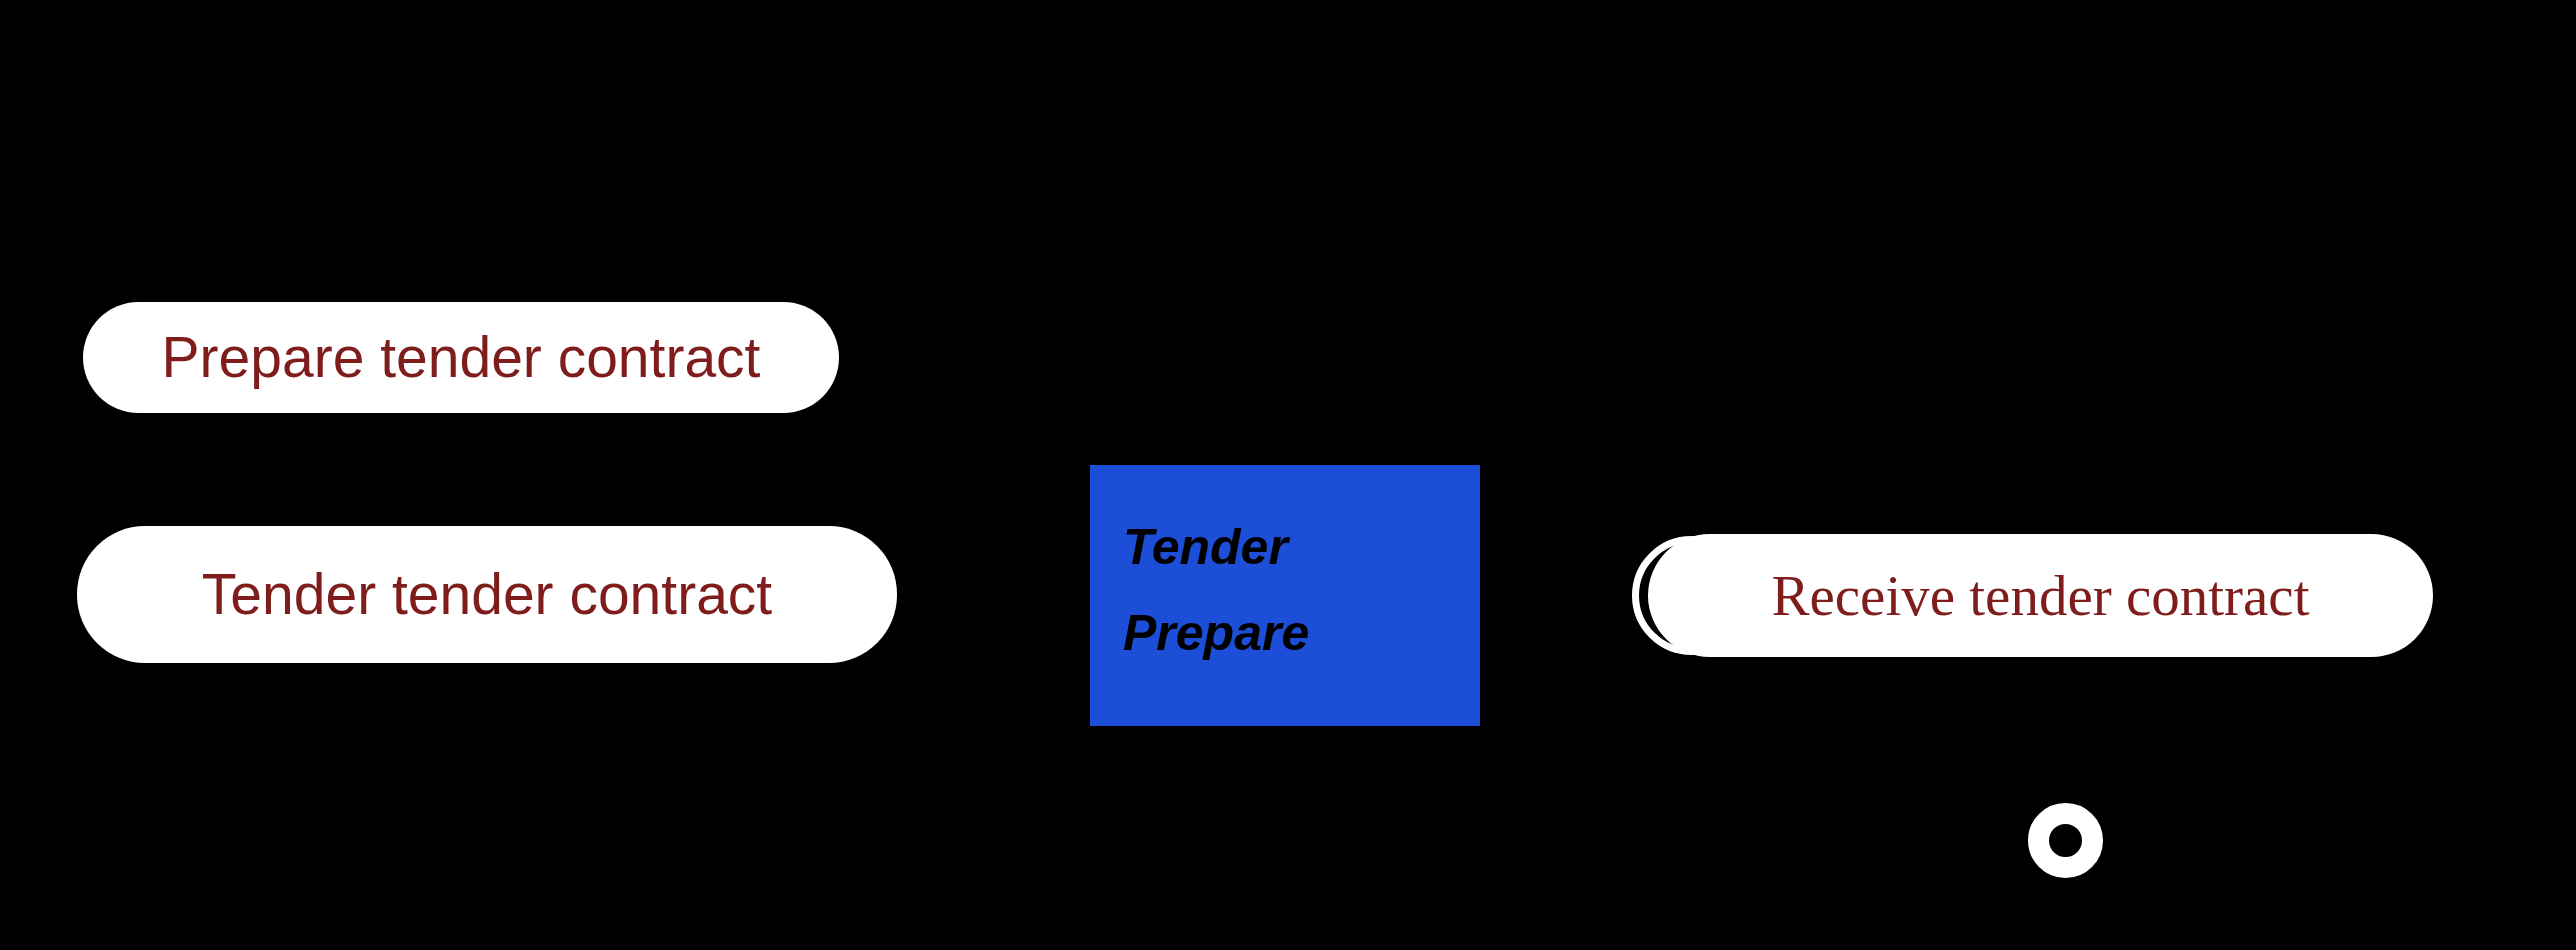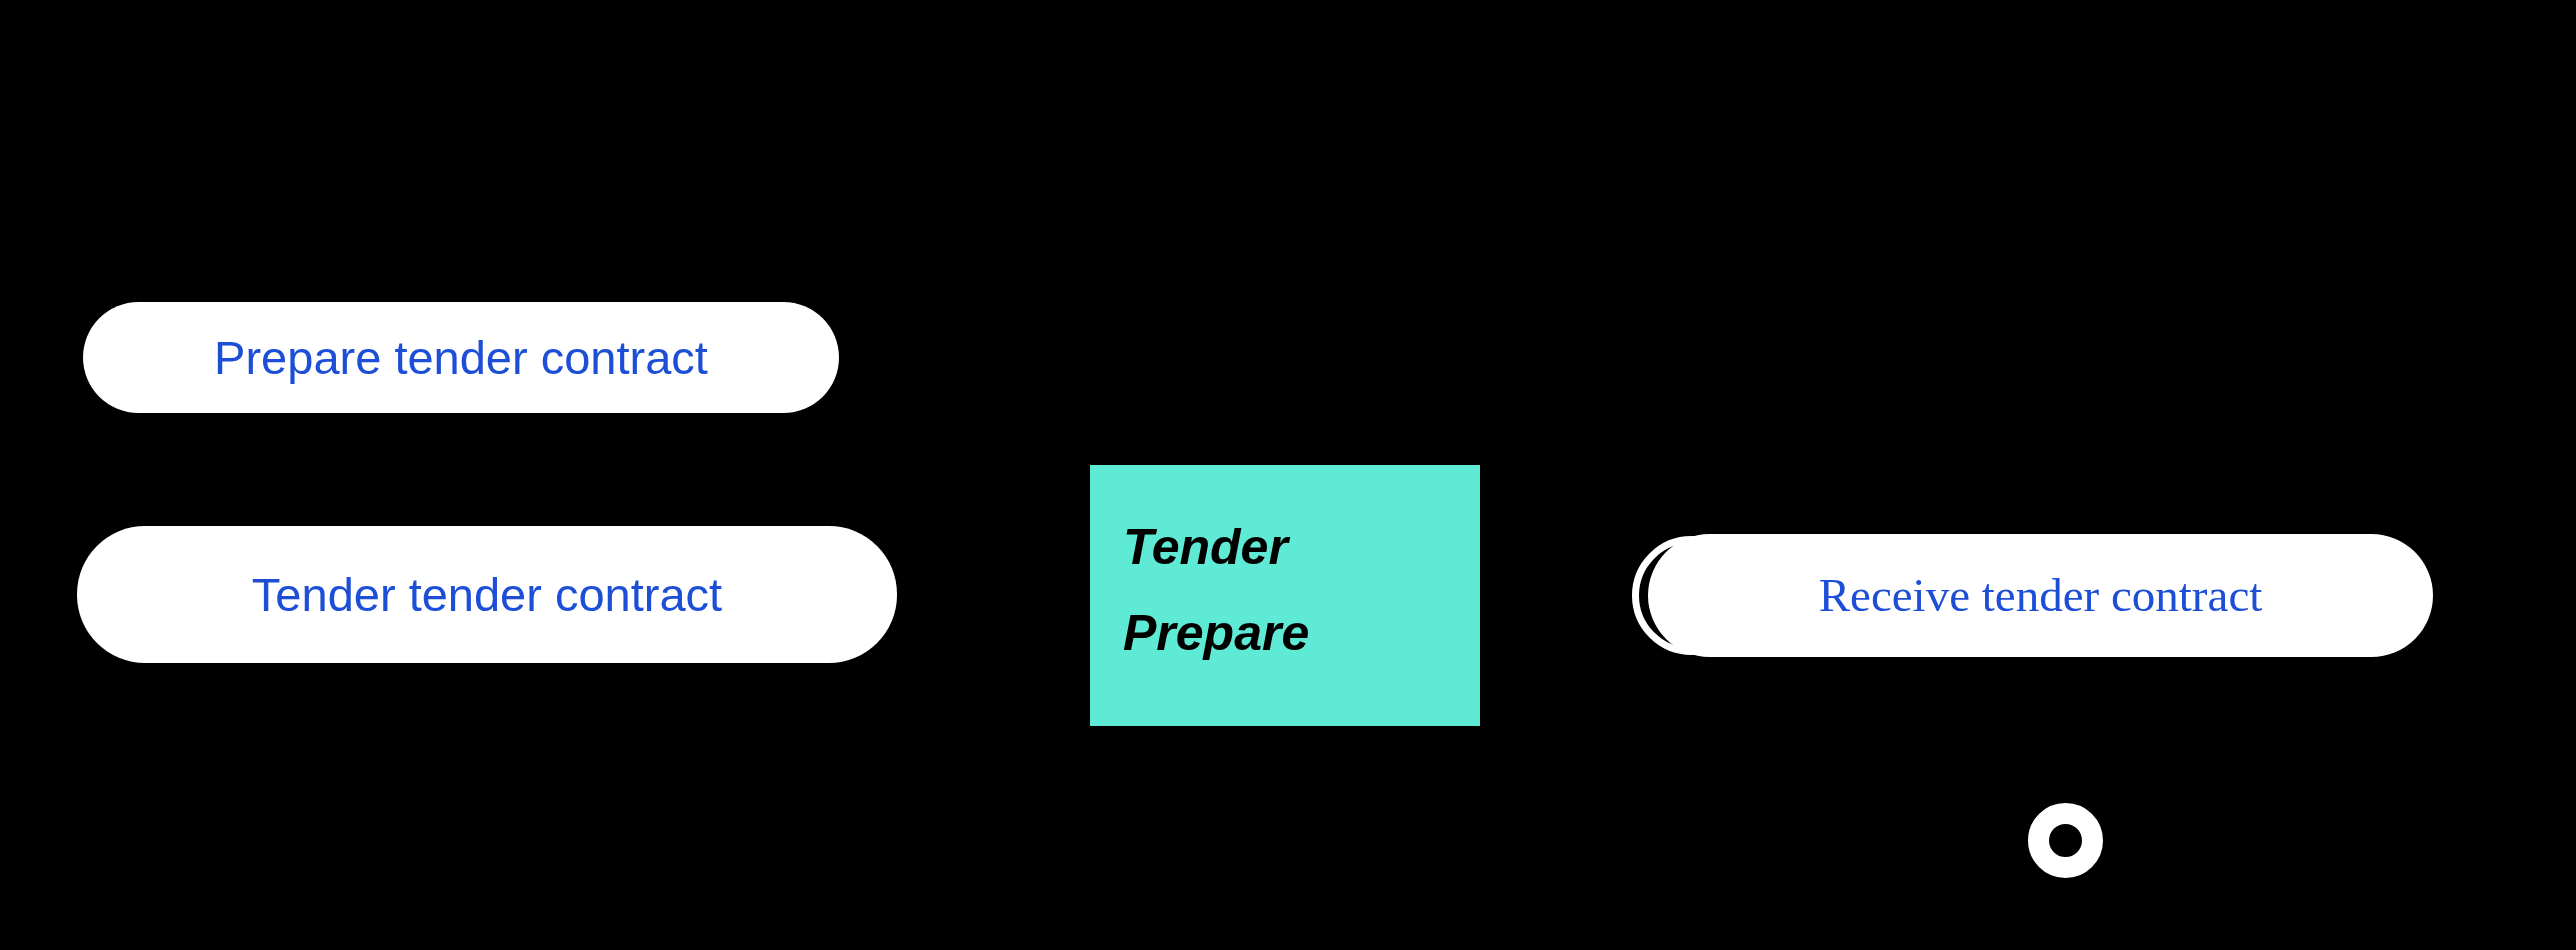--- a/index.html
+++ b/index.html
@@ -11,25 +11,25 @@
     position: relative;
     width: 2576px;
     height: 951px;
     background: #000000;
     overflow: hidden;
     font-family: "Liberation Sans", "DejaVu Sans", sans-serif;
   }
   .task {
     position: absolute;
     background: #ffffff;
-    color: #1d4ed8;
+    color: #7f1d1d;
     display: flex;
     align-items: center;
     justify-content: center;
-    font-size: 47px;
+    font-size: 57px;
     line-height: 1;
     white-space: nowrap;
     text-align: left;
   }
   .task-prepare {
     left: 83px;
     top: 302px;
     width: 756px;
     height: 111px;
     border-radius: 56px;
@@ -59,21 +59,21 @@
     border-radius: 50%;
     background: transparent;
     box-sizing: border-box;
   }
   .data-object {
     position: absolute;
     left: 1090px;
     top: 465px;
     width: 390px;
     height: 261px;
-    background: #5eead4;
+    background: #1d4ed8;
     color: #000000;
     box-sizing: border-box;
     padding: 39px 0 0 33px;
     font-size: 50px;
     font-weight: bold;
     font-style: italic;
     line-height: 86px;
   }
   .end-event {
     position: absolute;

